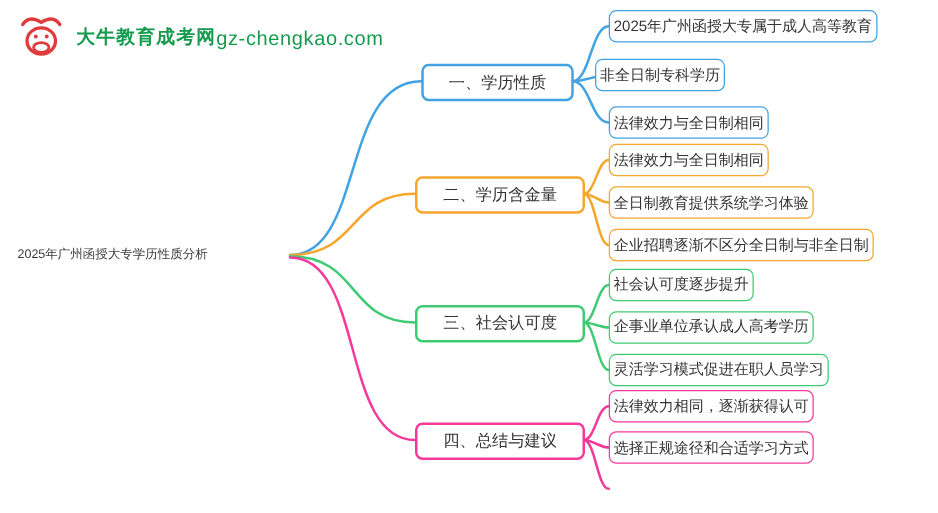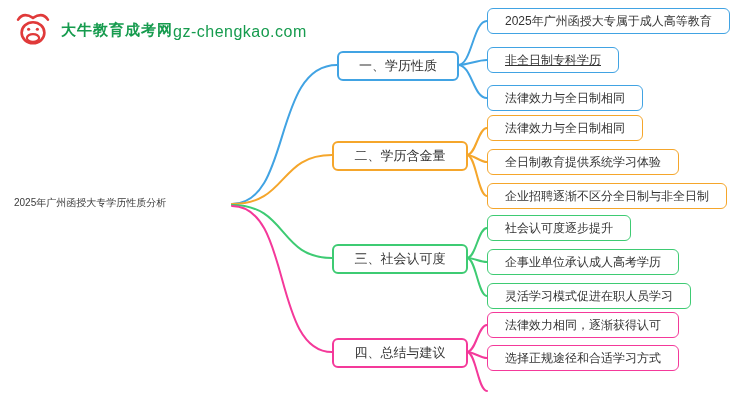--- a/index.html
+++ b/index.html
@@ -35,27 +35,27 @@
   }
   .branch{
     font-size:13px;
     text-align:center;
     padding:5px 6px;
     border:2px solid #999;
     line-height:16px;
   }
   .child{
     font-size:12px;
-    padding:4px 17px;
+    padding:4px 3px;
     border:1.6px solid #999;
     line-height:16px;
   }
   .b1{border-color:#41a3e3;}
   .b2{border-color:#f5a62b;}
-  .b3{border-color:#3ecb73;}
+  .b3{border-color:#3ecb73;font-family:Liberation Mono, monospace;}
   .b4{border-color:#f4399a;}
 
   .logo{
     position:absolute;left:12px;top:10px;z-index:3;
     display:flex;align-items:center;gap:7px;
   }
   .logo-icon{width:42px;height:42px;flex:0 0 auto;}
   .logo-text{display:flex;flex-direction:row;line-height:1.15;}
   .logo-title{font-size:15px;font-weight:bold;color:#169b4e;letter-spacing:1px;}
   .logo-url{font-size:16px;color:#169b4e;margin-top:2px;letter-spacing:0.5px;}
@@ -109,21 +109,21 @@
   </div>
 
   <div class="root-label">2025年广州函授大专学历性质分析</div>
 
   <div class="node branch b1" style="left:337px;top:51px;width:122px;">一、学历性质</div>
   <div class="node branch b2" style="left:332px;top:141px;width:136px;">二、学历含金量</div>
   <div class="node branch b3" style="left:332px;top:244px;width:136px;">三、社会认可度</div>
   <div class="node branch b4" style="left:332px;top:338px;width:136px;">四、总结与建议</div>
 
   <div class="node child b1" style="left:487px;top:8px;">2025年广州函授大专属于成人高等教育</div>
-  <div class="node child b1" style="left:487px;top:47px;text-decoration:underline;">非全日制专科学历</div>
+  <div class="node child b1" style="left:476px;top:47px;">非全日制专科学历</div>
   <div class="node child b1" style="left:487px;top:85px;">法律效力与全日制相同</div>
 
   <div class="node child b2" style="left:487px;top:115px;">法律效力与全日制相同</div>
   <div class="node child b2" style="left:487px;top:149px;">全日制教育提供系统学习体验</div>
   <div class="node child b2" style="left:487px;top:183px;">企业招聘逐渐不区分全日制与非全日制</div>
 
   <div class="node child b3" style="left:487px;top:215px;">社会认可度逐步提升</div>
   <div class="node child b3" style="left:487px;top:249px;">企事业单位承认成人高考学历</div>
   <div class="node child b3" style="left:487px;top:283px;">灵活学习模式促进在职人员学习</div>
 

